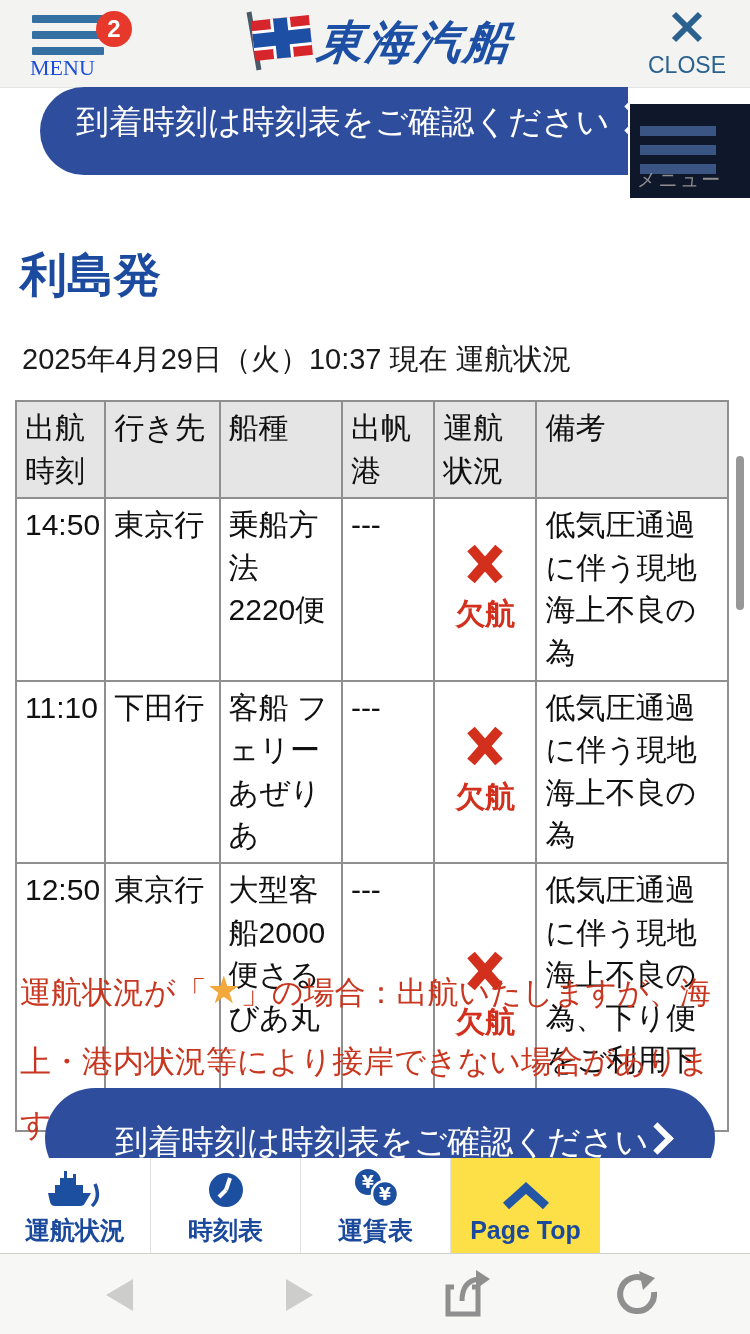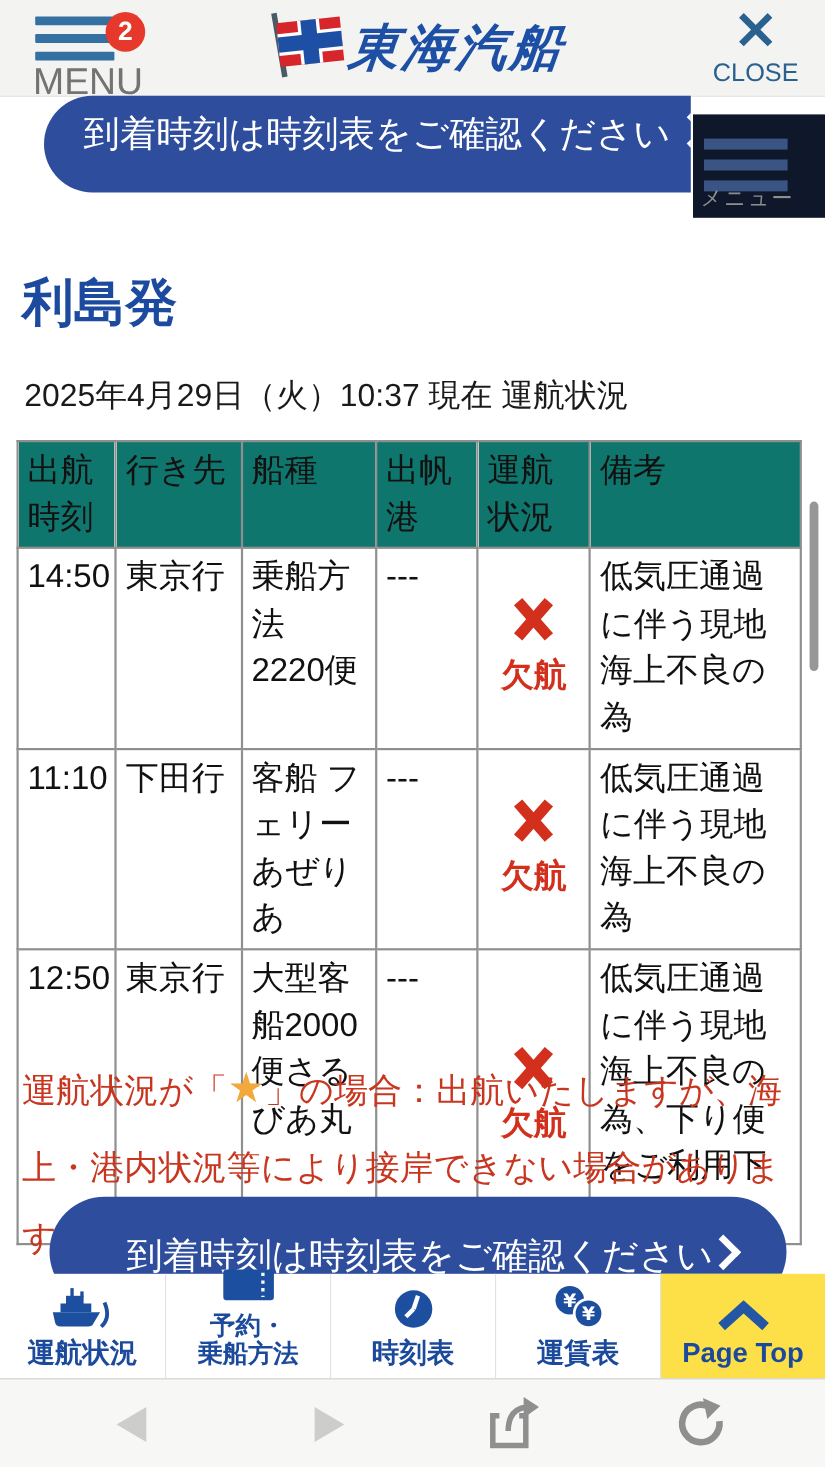--- a/index.html
+++ b/index.html
@@ -7,21 +7,21 @@
           font-family:"Liberation Sans","DejaVu Sans",sans-serif;}
 
   
   .app-header{position:absolute;left:0;top:0;width:750px;height:87px;background:#f3f3f1;
               border-bottom:1px solid #e4e4e2;}
   .menu-btn{position:absolute;left:30px;top:0;width:110px;height:87px;cursor:pointer;}
   .hamburger{position:absolute;left:2px;top:15px;width:72px;}
   .hamburger i{display:block;height:8px;background:#3470a1;margin-bottom:8px;border-radius:1px;}
   .menu-badge{position:absolute;left:64px;top:-4px;width:36px;height:36px;border-radius:50%;
               background:#e6392c;color:#fff;font-size:24px;line-height:36px;text-align:center;font-weight:bold;}
-  .menu-label{position:absolute;left:0px;top:55px;font-size:34px;color:#737373;}
+  .menu-label{position:absolute;left:0px;top:55px;font-size:22px;color:#1d4ed8;font-family:Liberation Serif, serif;}
   .logo{position:absolute;left:50%;top:6px;transform:translateX(-50%);display:flex;align-items:center;}
   .logo-text{font-size:46px;font-weight:bold;font-style:italic;color:#1d50a5;letter-spacing:3px;
              transform:skewX(-6deg);margin-left:2px;white-space:nowrap;}
   .close-btn{position:absolute;right:20px;top:8px;width:86px;text-align:center;cursor:pointer;}
   .close-label{display:block;font-size:23px;color:#2a618f;margin-top:2px;}
 
   
   .top-banner{position:absolute;left:40px;top:87px;width:588px;height:88px;background:#2e4e9d;
               border-radius:46px 0 0 46px;overflow:hidden;color:#fff;cursor:pointer;}
   .top-banner .banner-text{position:absolute;left:36px;top:13px;font-size:33px;white-space:nowrap;}
@@ -36,21 +36,21 @@
   
   .page-title{position:absolute;left:20px;top:244px;margin:0;font-size:47px;font-weight:bold;color:#1b4a9e;}
   .status-line{position:absolute;left:22px;top:340px;font-size:29px;color:#1a1a1a;}
 
   
   .sched-table{position:absolute;left:15px;top:400px;width:714px;border-collapse:collapse;
                font-size:30px;line-height:1.42;color:#111;table-layout:fixed;}
   .sched-table th,.sched-table td{border:2px solid #8f8f8f;vertical-align:top;padding:5px 8px;
                text-align:left;font-weight:normal;overflow:hidden;}
   .sched-table{border:2px solid #6d6d6d;}
-  .sched-table thead th{background:#0f766e;margin-left:14px;}
+  .sched-table thead th{background:#e5e5e5;margin-left:14px;}
   .row-head{height:78px;}
   .row-1{height:137px;} .row-2{height:128px;} .row-3{height:192px;}
   td.status-cell{text-align:center;vertical-align:middle;}
   .status-label{font-size:30px;font-weight:bold;color:#d2301c;margin-top:-3px;}
   .scroll-thumb{position:absolute;left:736px;top:456px;width:8px;height:154px;background:#979797;border-radius:4px;}
 
   
   .notice{position:absolute;left:20px;top:952px;width:714px;margin:0;font-size:31px;
           line-height:2.05;color:#c9361f;}
   .star{color:#f2a83a;font-size:38px;}
@@ -230,30 +230,20 @@
           <rect x="17" y="13" width="16" height="8" fill="#1d4fa0"></rect>
           <rect x="12" y="20" width="28" height="8" fill="#1d4fa0"></rect>
           <path d="M5 28 L48 28 L42 38 Q41 41 37 41 L12 41 Q8 41 7 37 Z" fill="#1d4fa0"></path>
           <path d="M49 41 Q58 33 52 19" stroke="#1d4fa0" stroke-width="3.5" fill="none"></path>
         </svg>
       </span>
       <span class="nav-label">運航状況</span>
     </div>
     <div class="nav-item">
       <span class="nav-icon">
-        <svg width="52" height="38" viewBox="0 0 52 38">
-          <rect x="3" y="4" width="46" height="28" rx="3" fill="#1d4fa0"></rect>
-          <line x1="39" y1="7" x2="39" y2="29" stroke="#ffffff" stroke-width="3" stroke-dasharray="3 4"></line>
-        </svg>
-      </span>
-      <span class="nav-label small">予約・
-乗船方法</span>
-    </div>
-    <div class="nav-item">
-      <span class="nav-icon">
         <svg width="42" height="42" viewBox="0 0 42 42">
           <circle cx="21" cy="21" r="17" fill="#1d4fa0"></circle>
           <line x1="21" y1="21" x2="25" y2="9" stroke="#ffffff" stroke-width="4"></line>
           <line x1="21" y1="21" x2="14" y2="28" stroke="#ffffff" stroke-width="4"></line>
         </svg>
       </span>
       <span class="nav-label">時刻表</span>
     </div>
     <div class="nav-item">
       <span class="nav-icon">

